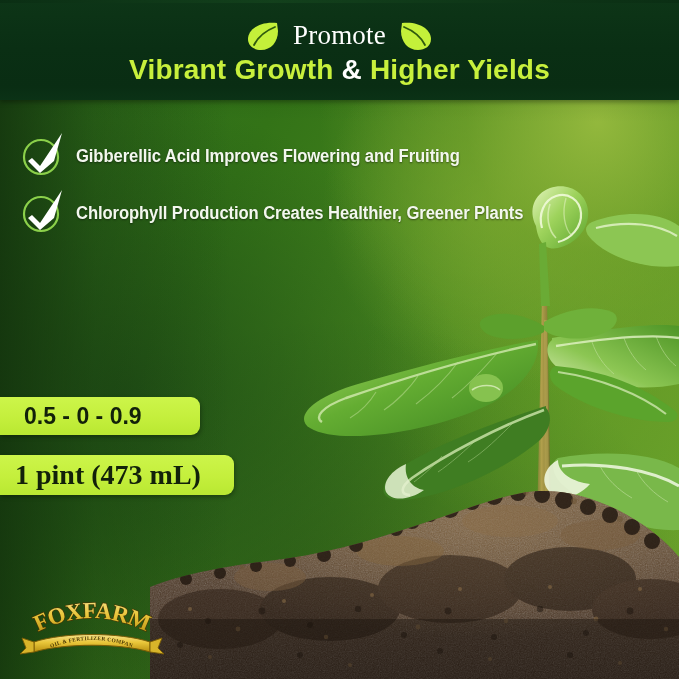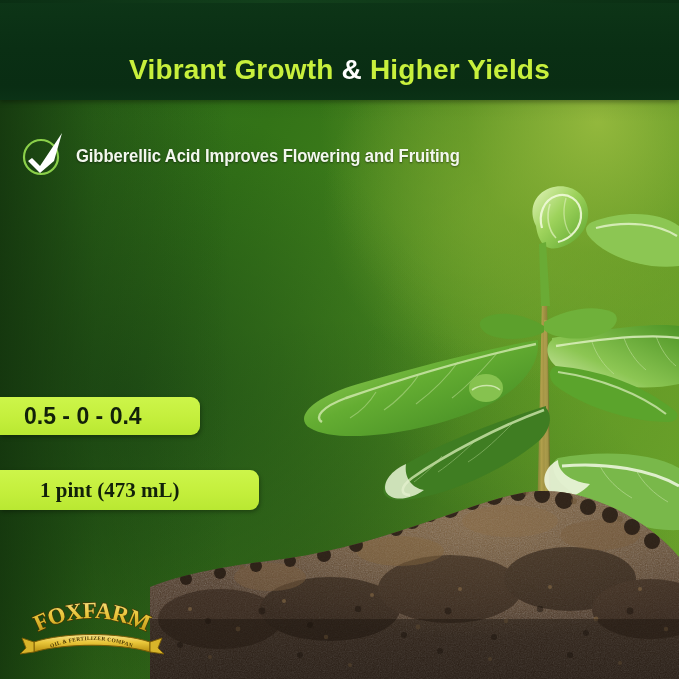--- a/index.html
+++ b/index.html
@@ -100,23 +100,23 @@
     color:#12210a;
   }
   .badge-npk{
     top:397px;width:176px;height:38px;
     padding-left:24px;
     font-family:"Liberation Sans",sans-serif;
     font-weight:bold;font-size:23px;letter-spacing:0px;
   }
   .badge-size{
     top:455px;width:219px;height:40px;
-    padding-left:40px;
+    padding-left:15px;
     font-family:"Liberation Serif","DejaVu Serif",serif;
-    font-weight:bold;font-size:21px;margin-top:15px;
+    font-weight:bold;font-size:28px;
   }
 
   
   .logo{position:absolute;left:20px;top:602px;width:144px;height:58px;}
   .logo svg{display:block;width:100%;height:100%;}
 </style>
 </head>
 <body>
 
 <div class="canvas">
@@ -330,41 +330,61 @@
 
         <path d="M186 66 C192 56 196 46 200 40" stroke="#3a2a1c" stroke-width="3" fill="none" stroke-linecap="round"></path>
         <path d="M196 50 C202 48 208 50 212 54" stroke="#3a2a1c" stroke-width="2.2" fill="none" stroke-linecap="round"></path>
 
         <rect x="0" y="150" width="529" height="60" fill="#1b130d" opacity="0.45"></rect>
       </g>
     </svg>
   </div>
 
   <div class="header-band">
+    <div class="header-line1">
+      <svg class="leaf" viewBox="0 0 32 30" xmlns="http://www.w3.org/2000/svg">
+        <path d="M30 2 C12 0 1 9 1 18 C1 25 7 29 14 29 C24 29 31 21 31 10 Z" fill="#c4f03a"></path>
+        <path d="M28 6 C18 10 11 16 7 24" fill="none" stroke="#2f5a0e" stroke-width="1.8" stroke-linecap="round"></path>
+      </svg>
+      <span class="title">Promote</span>
+      <svg class="leaf" viewBox="0 0 32 30" xmlns="http://www.w3.org/2000/svg" style="transform:scaleX(-1)">
+        <path d="M30 2 C12 0 1 9 1 18 C1 25 7 29 14 29 C24 29 31 21 31 10 Z" fill="#c4f03a"></path>
+        <path d="M28 6 C18 10 11 16 7 24" fill="none" stroke="#2f5a0e" stroke-width="1.8" stroke-linecap="round"></path>
+      </svg>
+    </div>
     <div class="header-line2"><span>Vibrant Growth </span><span class="amp">&amp;</span><span> Higher Yields</span></div>
   </div>
 
   <div class="checklist">
 
     <div class="check-row">
       <span class="check-mark">
         <svg viewBox="0 0 46 46" xmlns="http://www.w3.org/2000/svg">
           <circle cx="20" cy="27" r="17" fill="none" stroke="#8bd04a" stroke-width="2.2"></circle>
           <path d="M11 28 L19 36 L41 3 L33 31 L19 43 L7 31 Z" fill="#ffffff"></path>
         </svg>
       </span>
       <span class="check-label">Gibberellic Acid Improves Flowering and Fruiting</span>
     </div>
 
+    <div class="check-row">
+      <span class="check-mark">
+        <svg viewBox="0 0 46 46" xmlns="http://www.w3.org/2000/svg">
+          <circle cx="20" cy="27" r="17" fill="none" stroke="#8bd04a" stroke-width="2.2"></circle>
+          <path d="M11 28 L19 36 L41 3 L33 31 L19 43 L7 31 Z" fill="#ffffff"></path>
+        </svg>
+      </span>
+      <span class="check-label">Chlorophyll Production Creates Healthier, Greener Plants</span>
+    </div>
 
 
 
   </div>
 
-  <div class="badge badge-npk">0.5 - 0 - 0.4</div>
+  <div class="badge badge-npk">0.5 - 0 - 0.9</div>
   <div class="badge badge-size">1 pint (473 mL)</div>
 
   <div class="logo">
     <svg viewBox="0 0 144 58" xmlns="http://www.w3.org/2000/svg">
       <defs>
         <linearGradient id="goldg" x1="0" y1="0" x2="0" y2="1">
           <stop offset="0%" stop-color="#f6e28a"></stop>
           <stop offset="45%" stop-color="#e9c63a"></stop>
           <stop offset="100%" stop-color="#b8900f"></stop>
         </linearGradient>

